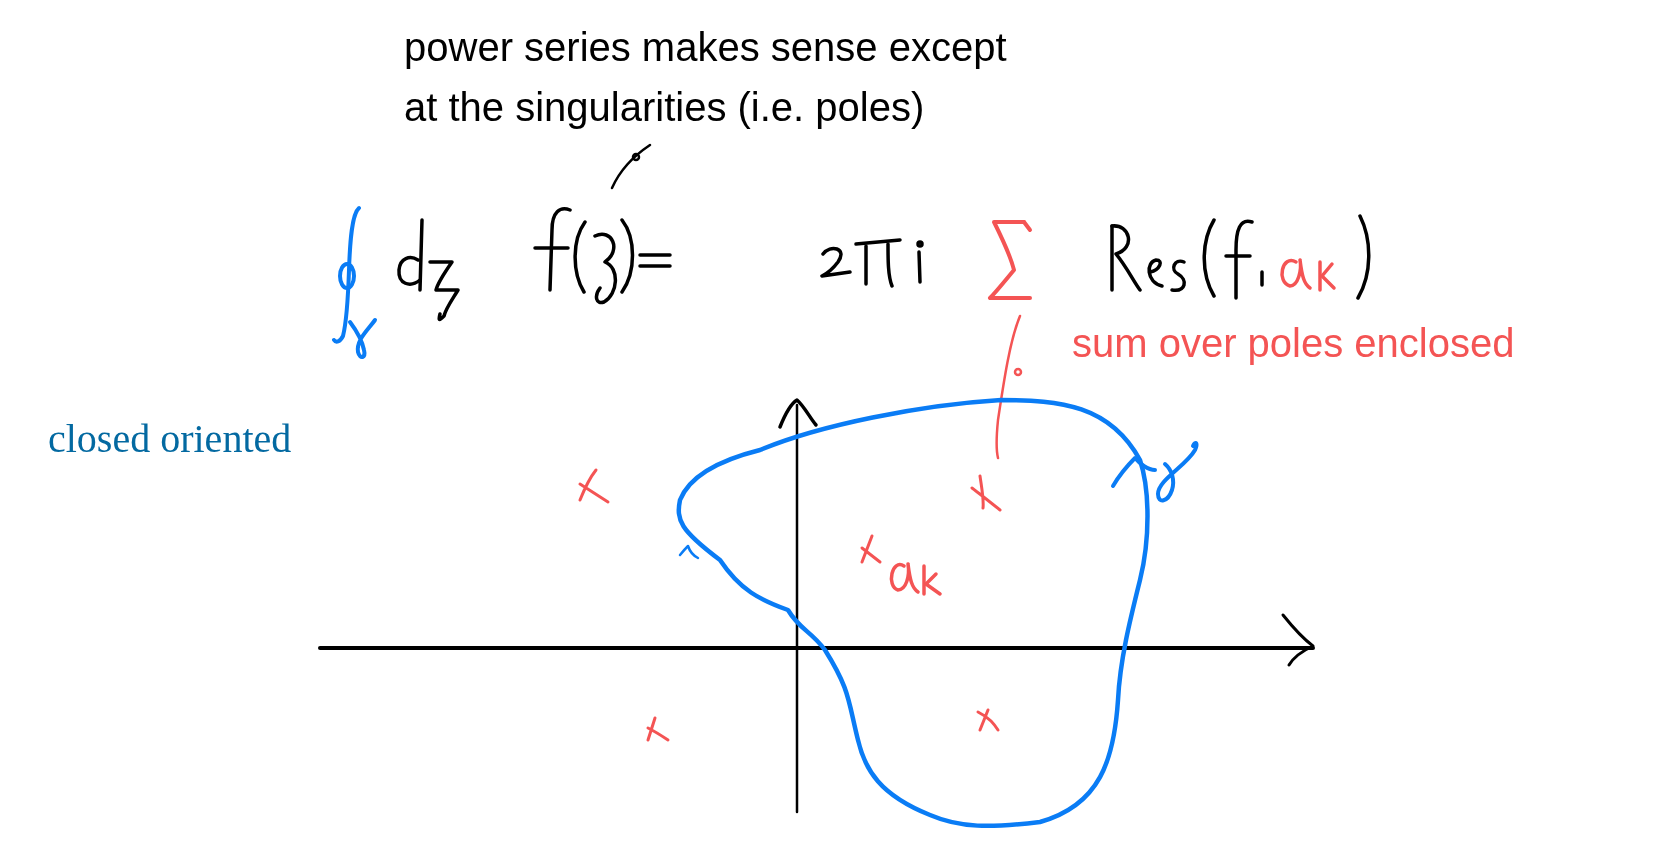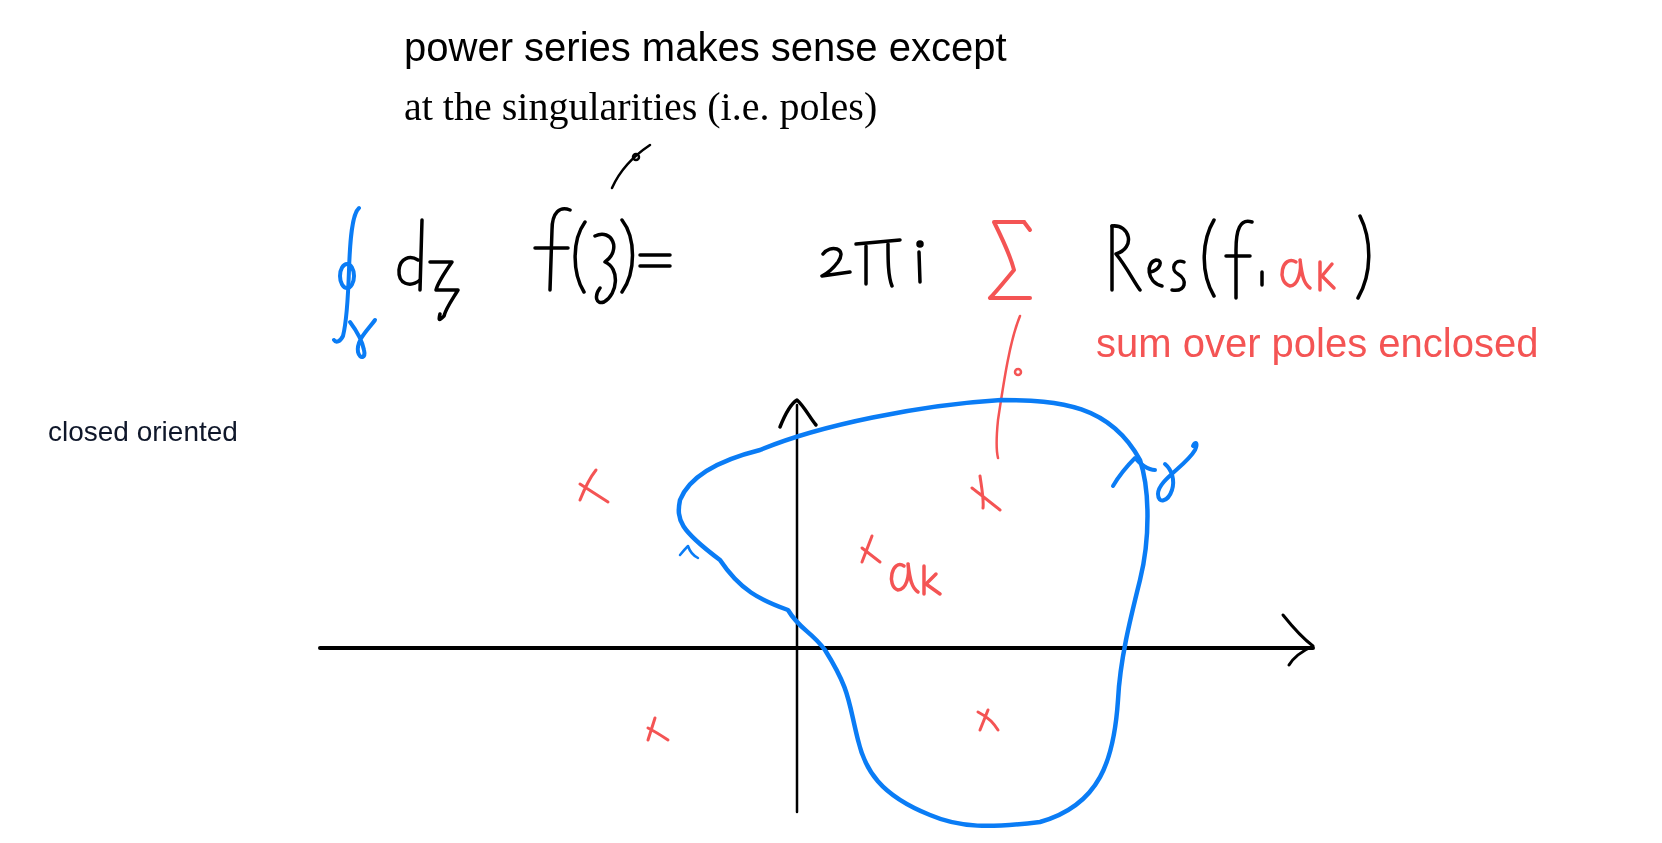--- a/index.html
+++ b/index.html
@@ -1,30 +1,30 @@
 <!DOCTYPE html>
 <html><head>
   <meta charset="utf-8">
   <style>
     html, body { margin: 0; padding: 0; background: #ffffff; }
     body { width: 1662px; height: 843px; position: relative; overflow: hidden; }
     .canvas { position: absolute; left: 0; top: 0; width: 1662px; height: 843px; }
     .txt { position: absolute; font-family: "Liberation Sans", sans-serif; white-space: nowrap; line-height: 1.15; }
     .note-black { color: #000000; font-size: 40px; }
-    .note-blue { color: #0f172a; font-size: 28px; }
-    .note-red { color: #f45454; font-size: 40px; margin-left: 24px; }
+    .note-blue { color: #0369a1; font-size: 40px; font-family: Liberation Serif, serif; }
+    .note-red { color: #f45454; font-size: 40px; }
     svg { position: absolute; left: 0; top: 0; }
   </style>
 </head>
 <body>
 
 <div class="canvas">
 
   <div class="txt note-black" style="left:404px; top:24px;">power series makes sense except</div>
-  <div class="txt note-black" style="left:404px; top:84px;font-family:Liberation Serif, serif;">at the singularities (i.e. poles)</div>
+  <div class="txt note-black" style="left:404px; top:84px;">at the singularities (i.e. poles)</div>
 
   <div class="txt note-blue" style="left:48px; top:416px;">closed oriented</div>
 
   <div class="txt note-red" style="left:1072px; top:320px;">sum over poles enclosed</div>
 
   <svg width="1662" height="843" viewBox="0 0 1662 843">
     <g fill="none" stroke-linecap="round" stroke-linejoin="round">
 
       <g stroke="#000" stroke-width="2.5">
         <path d="M650 145 C 635 155, 620 170, 612 188"></path>

